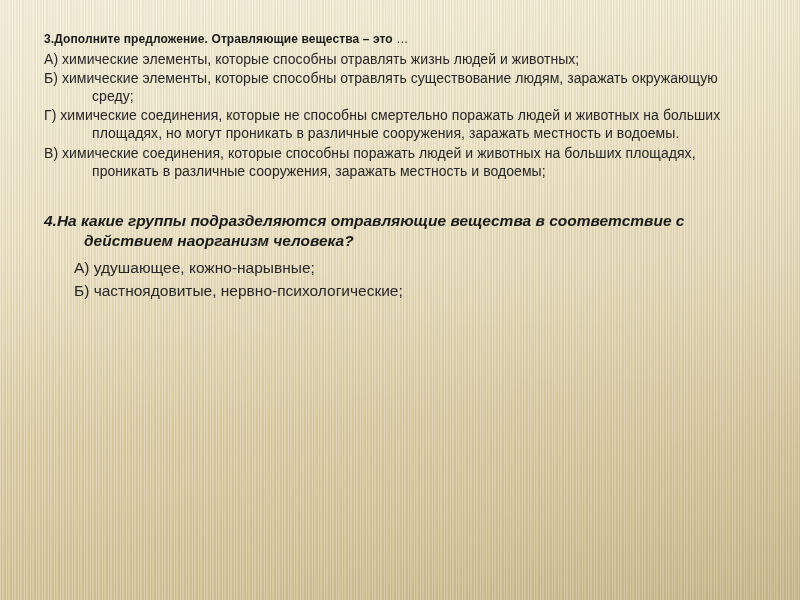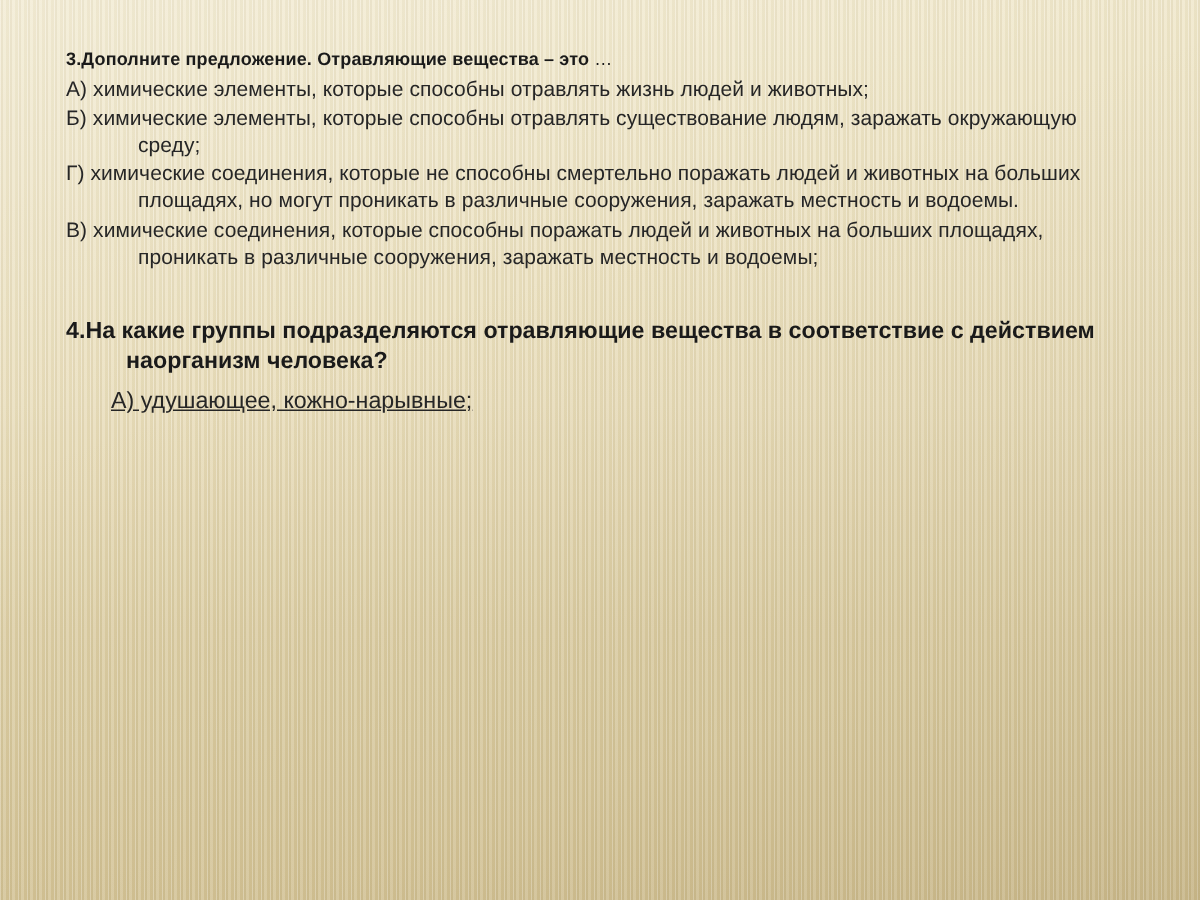--- a/index.html
+++ b/index.html
@@ -67,28 +67,28 @@
     height: 30px;
   }
   .q-title2 {
     font-size: 15.5px;
     font-weight: bold;
     color: #1a1a1a;
     line-height: 1.30;
     margin: 0 0 6px 0;
     padding-left: 40px;
     text-indent: -40px;
+    font-style: italic;
   }
   .sub-opt {
     font-size: 15.5px;
     color: #262626;
     line-height: 1.42;
     margin: 0 0 1px 0;
     padding-left: 30px;
-    text-decoration: underline;
   }
   
   .opt-wrap {
     padding-left: 48px;
     text-indent: -48px;
   }
 </style>
 </head>
 <body>
 
@@ -100,15 +100,16 @@
     <p class="opt opt-wrap">А) химические элементы, которые способны отравлять жизнь людей и животных;</p>
     <p class="opt opt-wrap">Б) химические элементы, которые способны отравлять существование людям, заражать окружающую среду;</p>
     <p class="opt opt-wrap">Г) химические соединения, которые не способны смертельно поражать людей и животных на больших площадях, но могут проникать в различные сооружения, заражать местность и водоемы.</p>
     <p class="opt opt-wrap">В) химические соединения, которые способны поражать людей и животных на больших площадях, проникать в различные сооружения, заражать местность и водоемы;</p>
 
     <div class="block-gap"></div>
 
     <p class="q-title2">4.На какие группы подразделяются отравляющие вещества в соответствие с действием наорганизм человека?</p>
 
     <p class="sub-opt">А) удушающее, кожно-нарывные;</p>
+    <p class="sub-opt">Б) частноядовитые, нервно-психологические;</p>
 
   </div>
 </div>
 
 </body></html>

